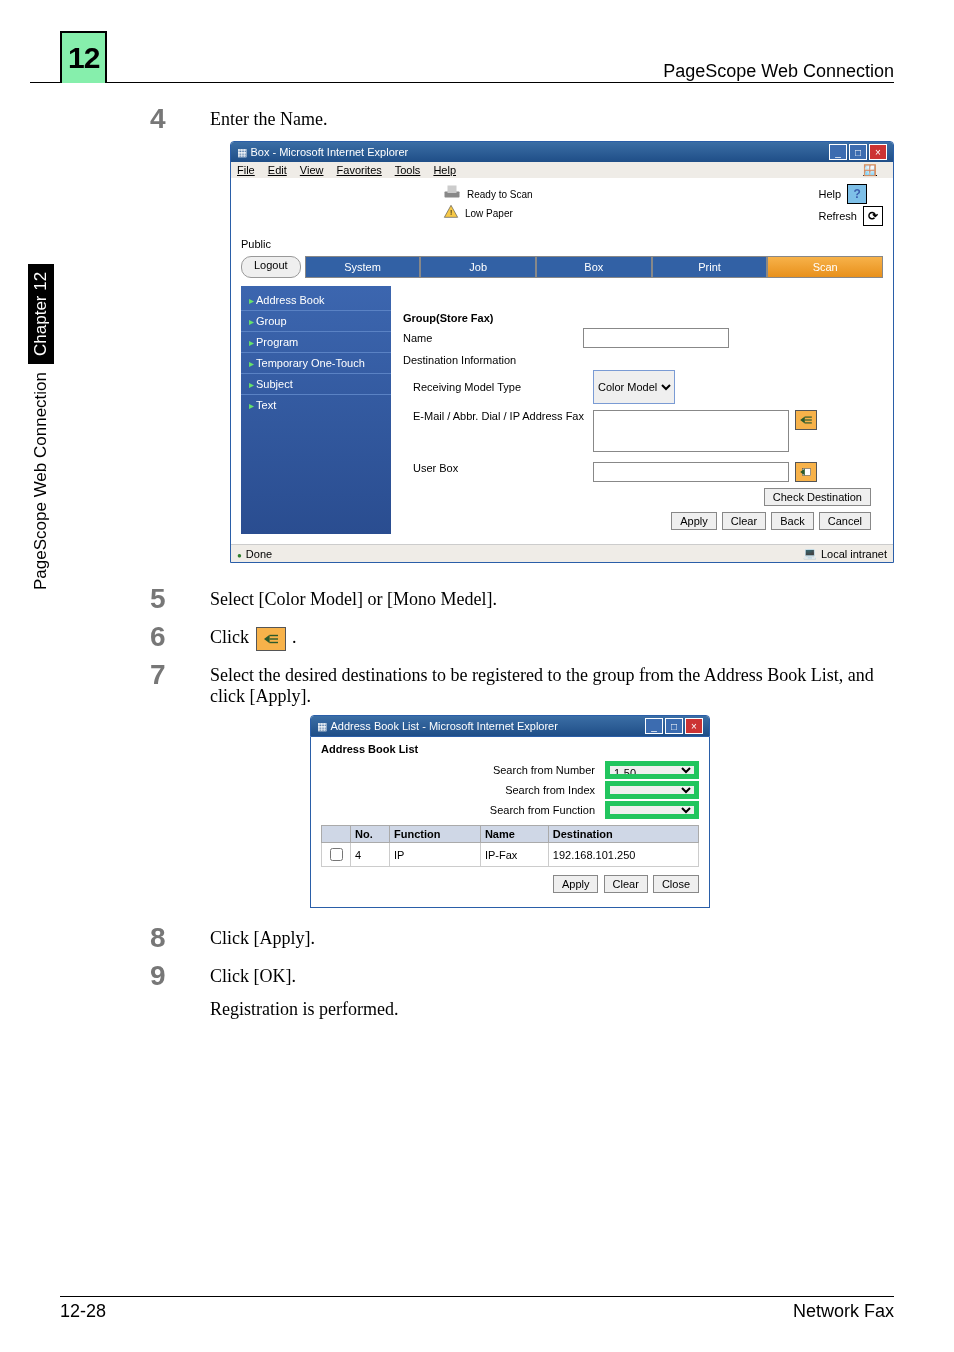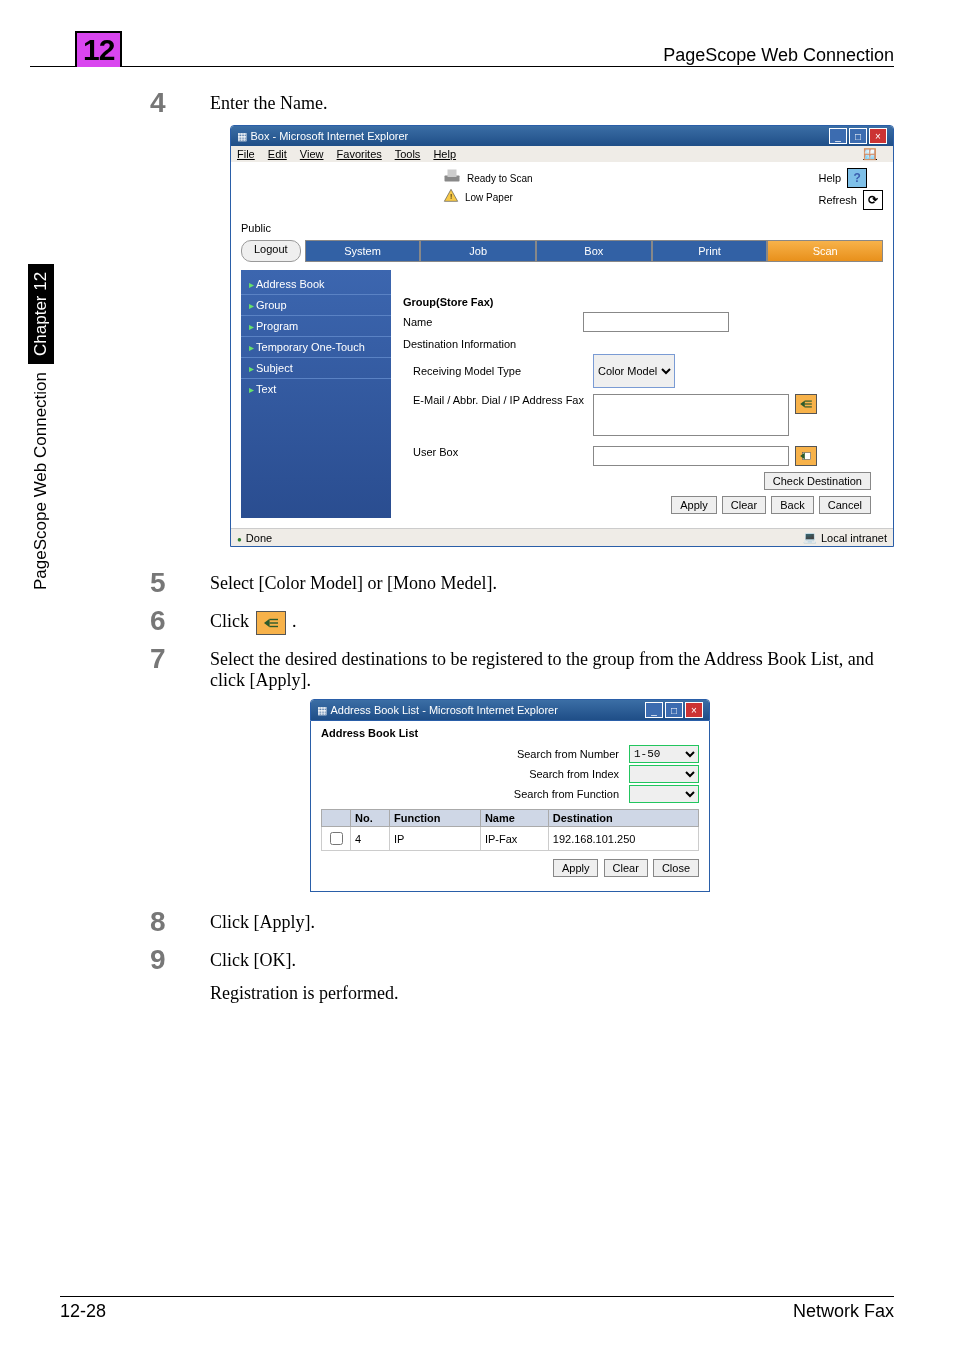--- a/index.html
+++ b/index.html
@@ -1,18 +1,18 @@
 <!DOCTYPE html>
 <html><head>
 <meta charset="utf-8">
 <style>
 body { margin:0; font-family: Arial, Helvetica, sans-serif; background:#fff; color:#000; }
 .page { width:954px; height:1352px; position:relative; box-sizing:border-box; padding:30px 60px 30px 30px; }
 .header-line { border-bottom:1px solid #000; display:flex; align-items:flex-end; padding-bottom:0; margin-bottom:20px; }
-.chapter-num { font-size:30px; font-weight:bold; border:2px solid #000; border-bottom:none; padding:0 6px; margin-left:45px; background:#d946ef; position:relative; top:1px; letter-spacing:-1px; }
+.chapter-num { font-size:30px; font-weight:bold; border:2px solid #000; border-bottom:none; padding:8px 6px; margin-left:30px; background:#86efac; position:relative; top:1px; letter-spacing:-1px; }
 .hdr-title { margin-left:auto; font-size:18px; }
 .side-tab { position:absolute; left:28px; top:590px; transform: rotate(-90deg); transform-origin: left top; display:flex; align-items:center; white-space:nowrap; font-size:17px; }
 .side-tab .chapbox { background:#000; color:#fff; padding:3px 8px; margin-left:8px; }
 .content { margin-left:120px; }
 .step { display:flex; margin-bottom:6px; }
 .step-num { width:60px; font-size:28px; font-weight:bold; color:#777; text-align:left; flex-shrink:0; }
 .step-body { font-size:18px; padding-top:6px; flex:1;font-family:Liberation Serif, serif; }
 .footer { position:absolute; bottom:30px; left:60px; right:60px; border-top:1px solid #000; display:flex; justify-content:space-between; font-size:18px; padding-top:4px;text-align:right; }
 .screenshot1 { margin:6px 0 20px 80px; font-size:11px; font-family: Tahoma, sans-serif; }
 .win { border:1px solid #2a5ea8; border-radius:4px 4px 0 0; overflow:hidden; }
@@ -52,21 +52,21 @@
 .btnrow { text-align:right; margin-top:6px; }
 .btnrow button, .check-dest { font-size:11px; border:1px solid #888; background:#efefef; padding:2px 8px; margin-left:2px; }
 .check-dest { padding:4px 16px; }
 .statusbar { background:#efece7; border-top:1px solid #ccc; display:flex; align-items:center; font-size:11px; padding:2px 6px; }
 .statusbar .done::before { content:'●'; color:#2c7d2c; margin-right:4px; font-size:8px; }
 .statusbar .right { margin-left:auto; display:flex; align-items:center; gap:4px; }
 .screenshot2 { margin: 8px 0 14px 160px; font-size:11px; font-family:Tahoma,sans-serif; width:400px; }
 .screenshot2 .sbody { background:#fff; border:1px solid #2a5ea8; border-top:none; padding:6px 10px 14px; }
 .screenshot2 .frow2 { display:flex; justify-content:flex-end; align-items:center; margin:2px 0; font-size:11px; }
 .screenshot2 .frow2 .lbl2 { margin-right:10px; }
-.screenshot2 select { border:1px solid #22c55e; font-size:11px; height:18px; width:70px;font-family:Liberation Mono, monospace; }
+.screenshot2 select { border:5px solid #22c55e; font-size:11px; height:18px; width:94px; }
 .screenshot2 table { border-collapse:collapse; width:100%; margin-top:6px; font-size:11px; }
 .screenshot2 th { background:#cfd7e6; text-align:left; padding:2px 4px; border:1px solid #aaa; }
 .screenshot2 td { padding:2px 4px; border:1px solid #ccc; }
 .screenshot2 .btnrow2 { text-align:right; margin-top:8px; }
 .screenshot2 .btnrow2 button { font-size:11px; border:1px solid #888; background:#efefef; padding:2px 8px; margin-left:2px; }
 .inline-icon { width:28px; height:22px; background:#f7b24a; border:1px solid #555; display:inline-flex; align-items:center; justify-content:center; vertical-align:middle; margin:0 2px; }
 .inline-icon svg { width:18px; height:14px; }
 </style>
 </head>
 <body>

